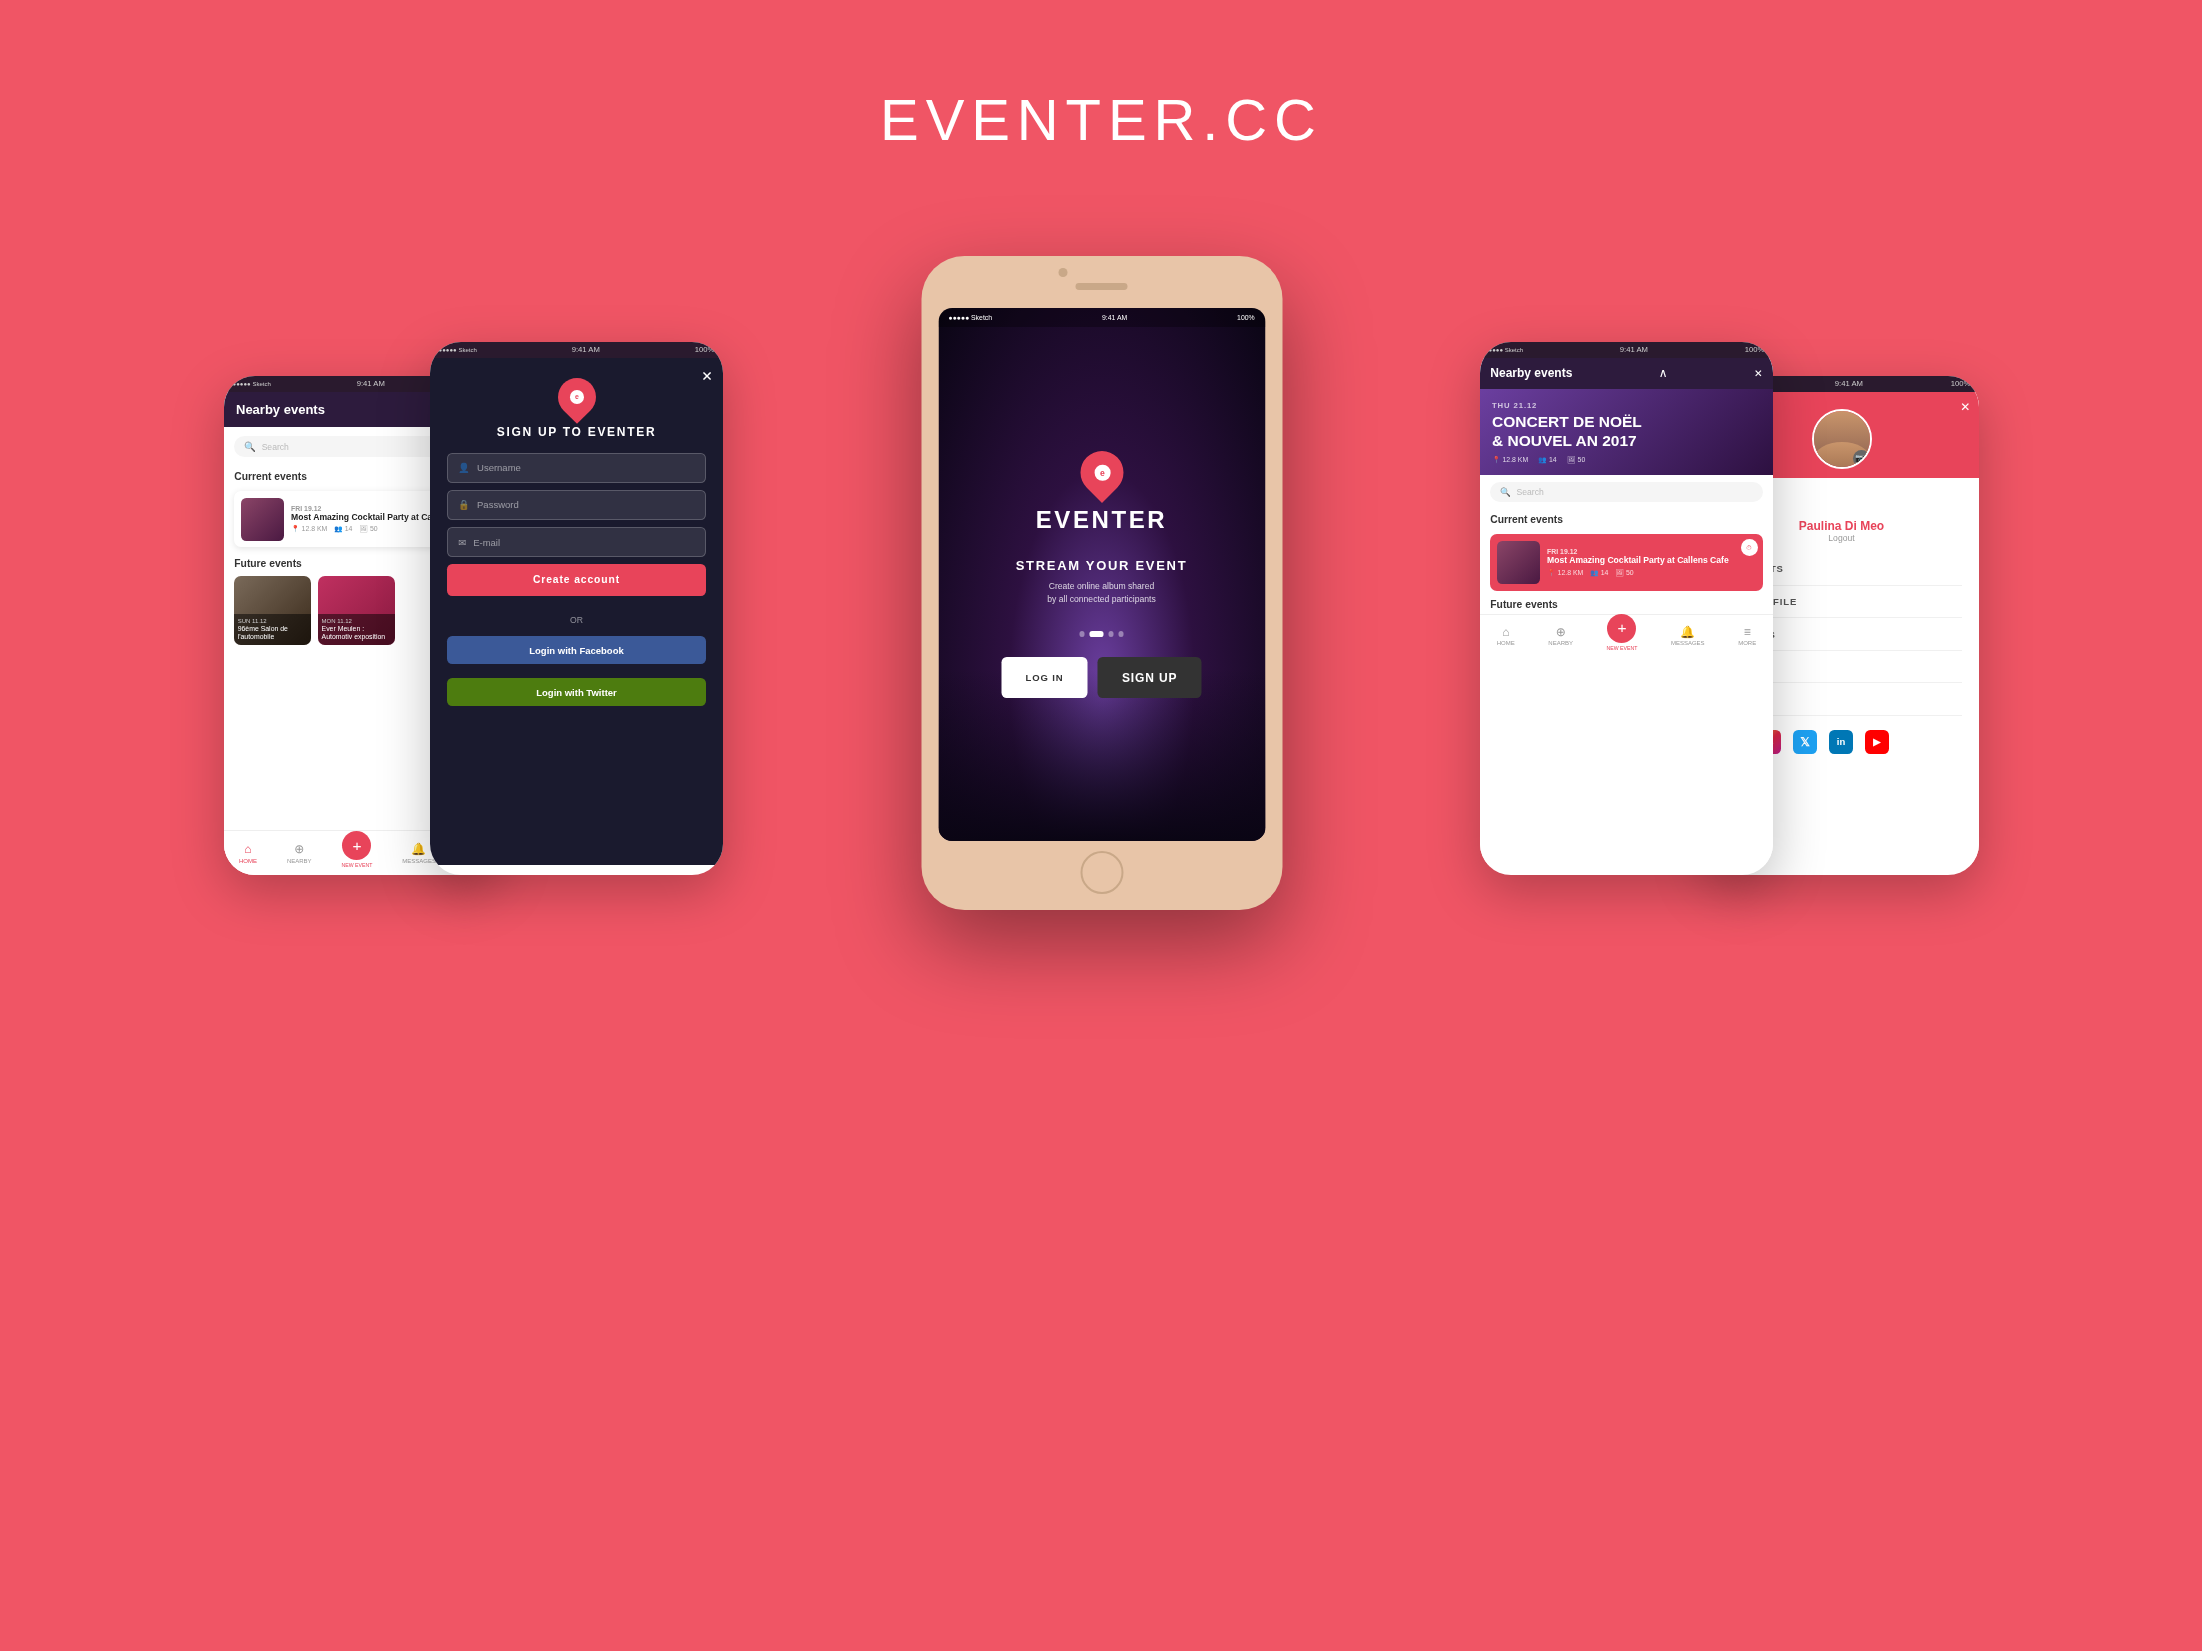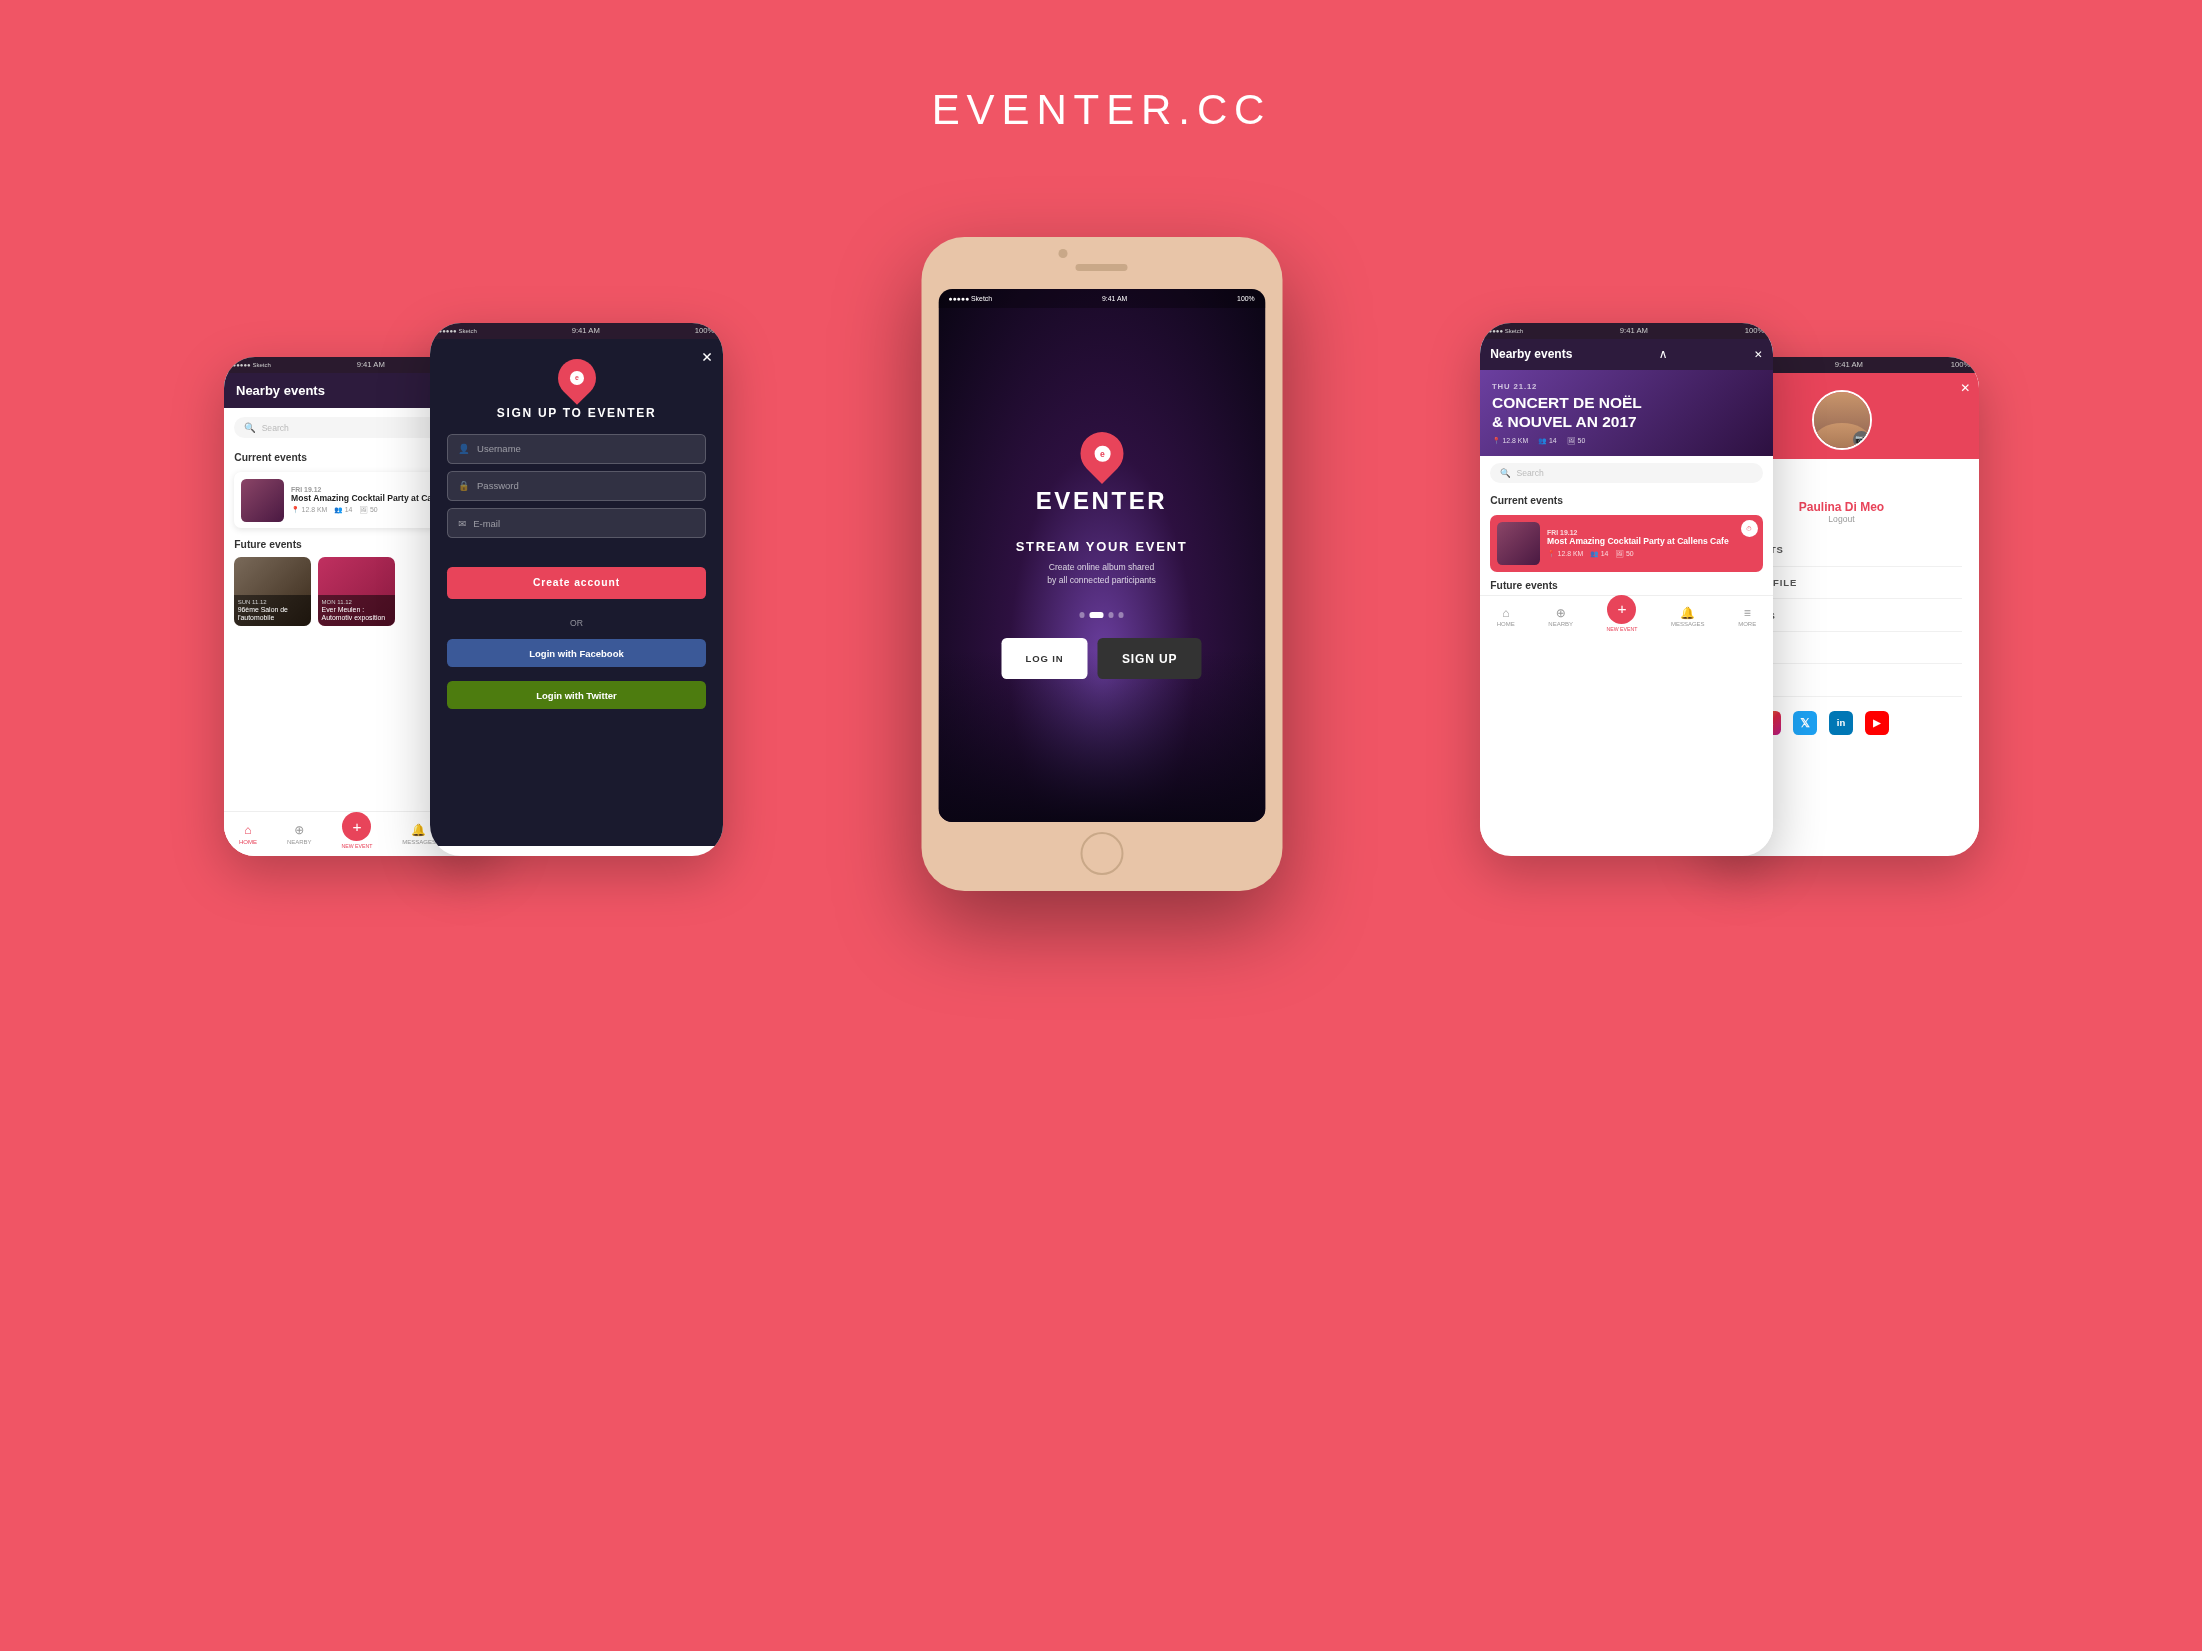--- a/index.html
+++ b/index.html
@@ -9,21 +9,21 @@
       width: 2203px;
       height: 1652px;
       overflow: hidden;
       display: flex;
       flex-direction: column;
       align-items: center;
       justify-content: flex-start;
     }
     .page-title {
       color: white;
-      font-size: 42px;
+      font-size: 58px;
       font-weight: 300;
       letter-spacing: 6.9px;
       margin-top: 86px;
       margin-bottom: 103px;
     }
     .phones-container {
       display: flex;
       align-items: center;
       justify-content: center;
       position: relative;
@@ -310,21 +310,20 @@
       color: white;
       border: none;
       border-radius: 5.2px;
       padding: 10.3px;
       width: 100%;
       font-size: 10.3px;
       font-weight: 600;
       letter-spacing: 0.9px;
       cursor: pointer;
       margin-bottom: 8.6px;
-      margin-top: 22px;
     }
     .or-divider {
       text-align: center;
       color: rgba(255,255,255,0.5);
       font-size: 8.6px;
       margin: 11px 0;
     }
     .facebook-btn {
       background: #3b5998;
       color: white;

